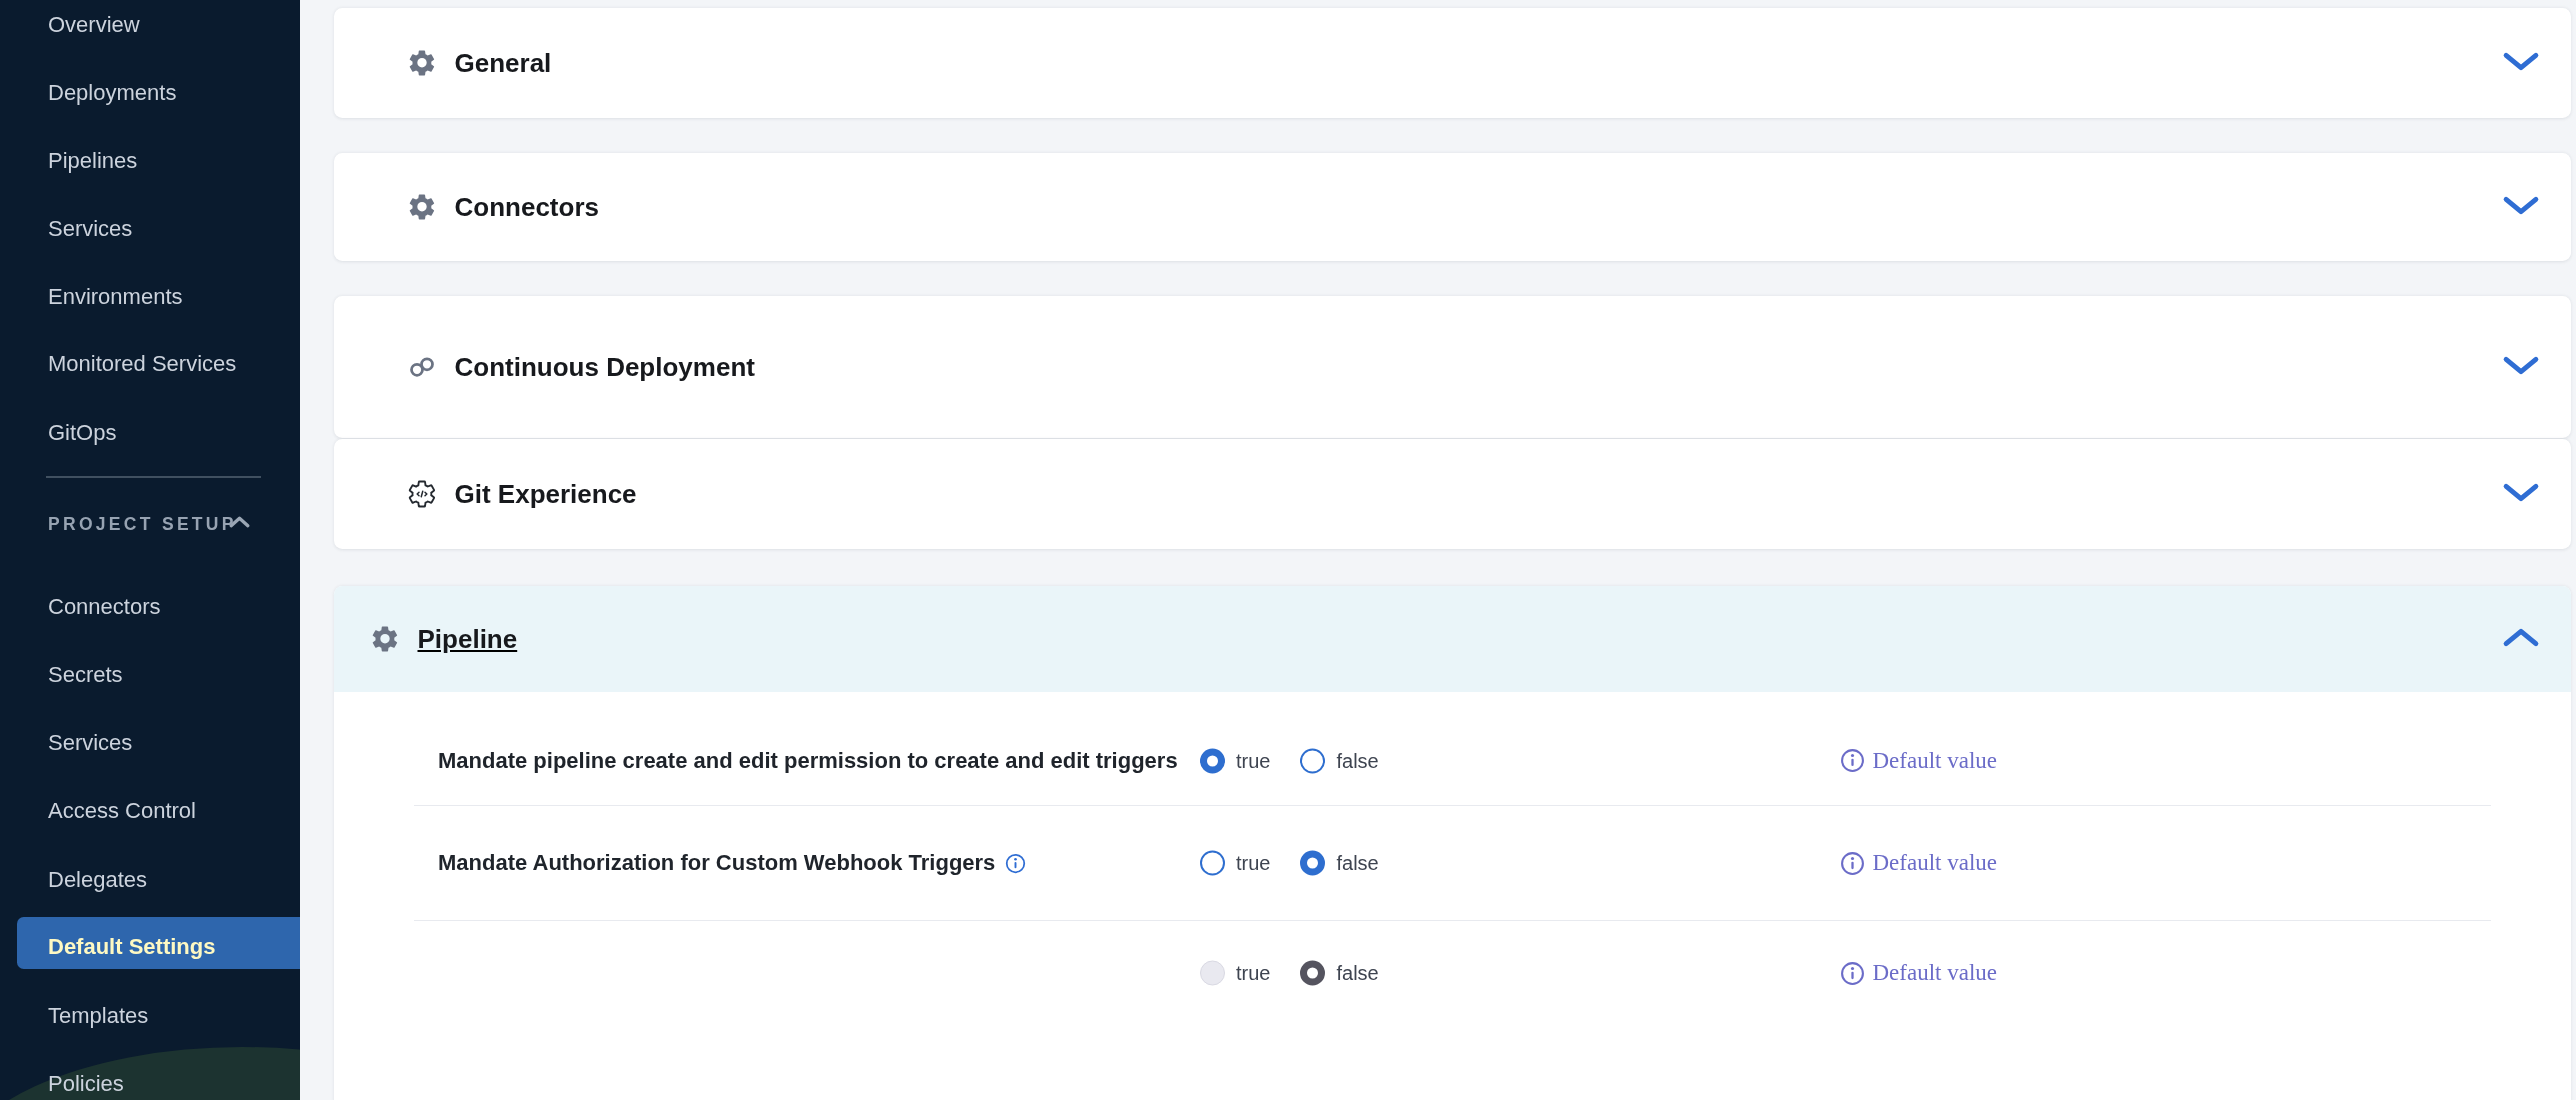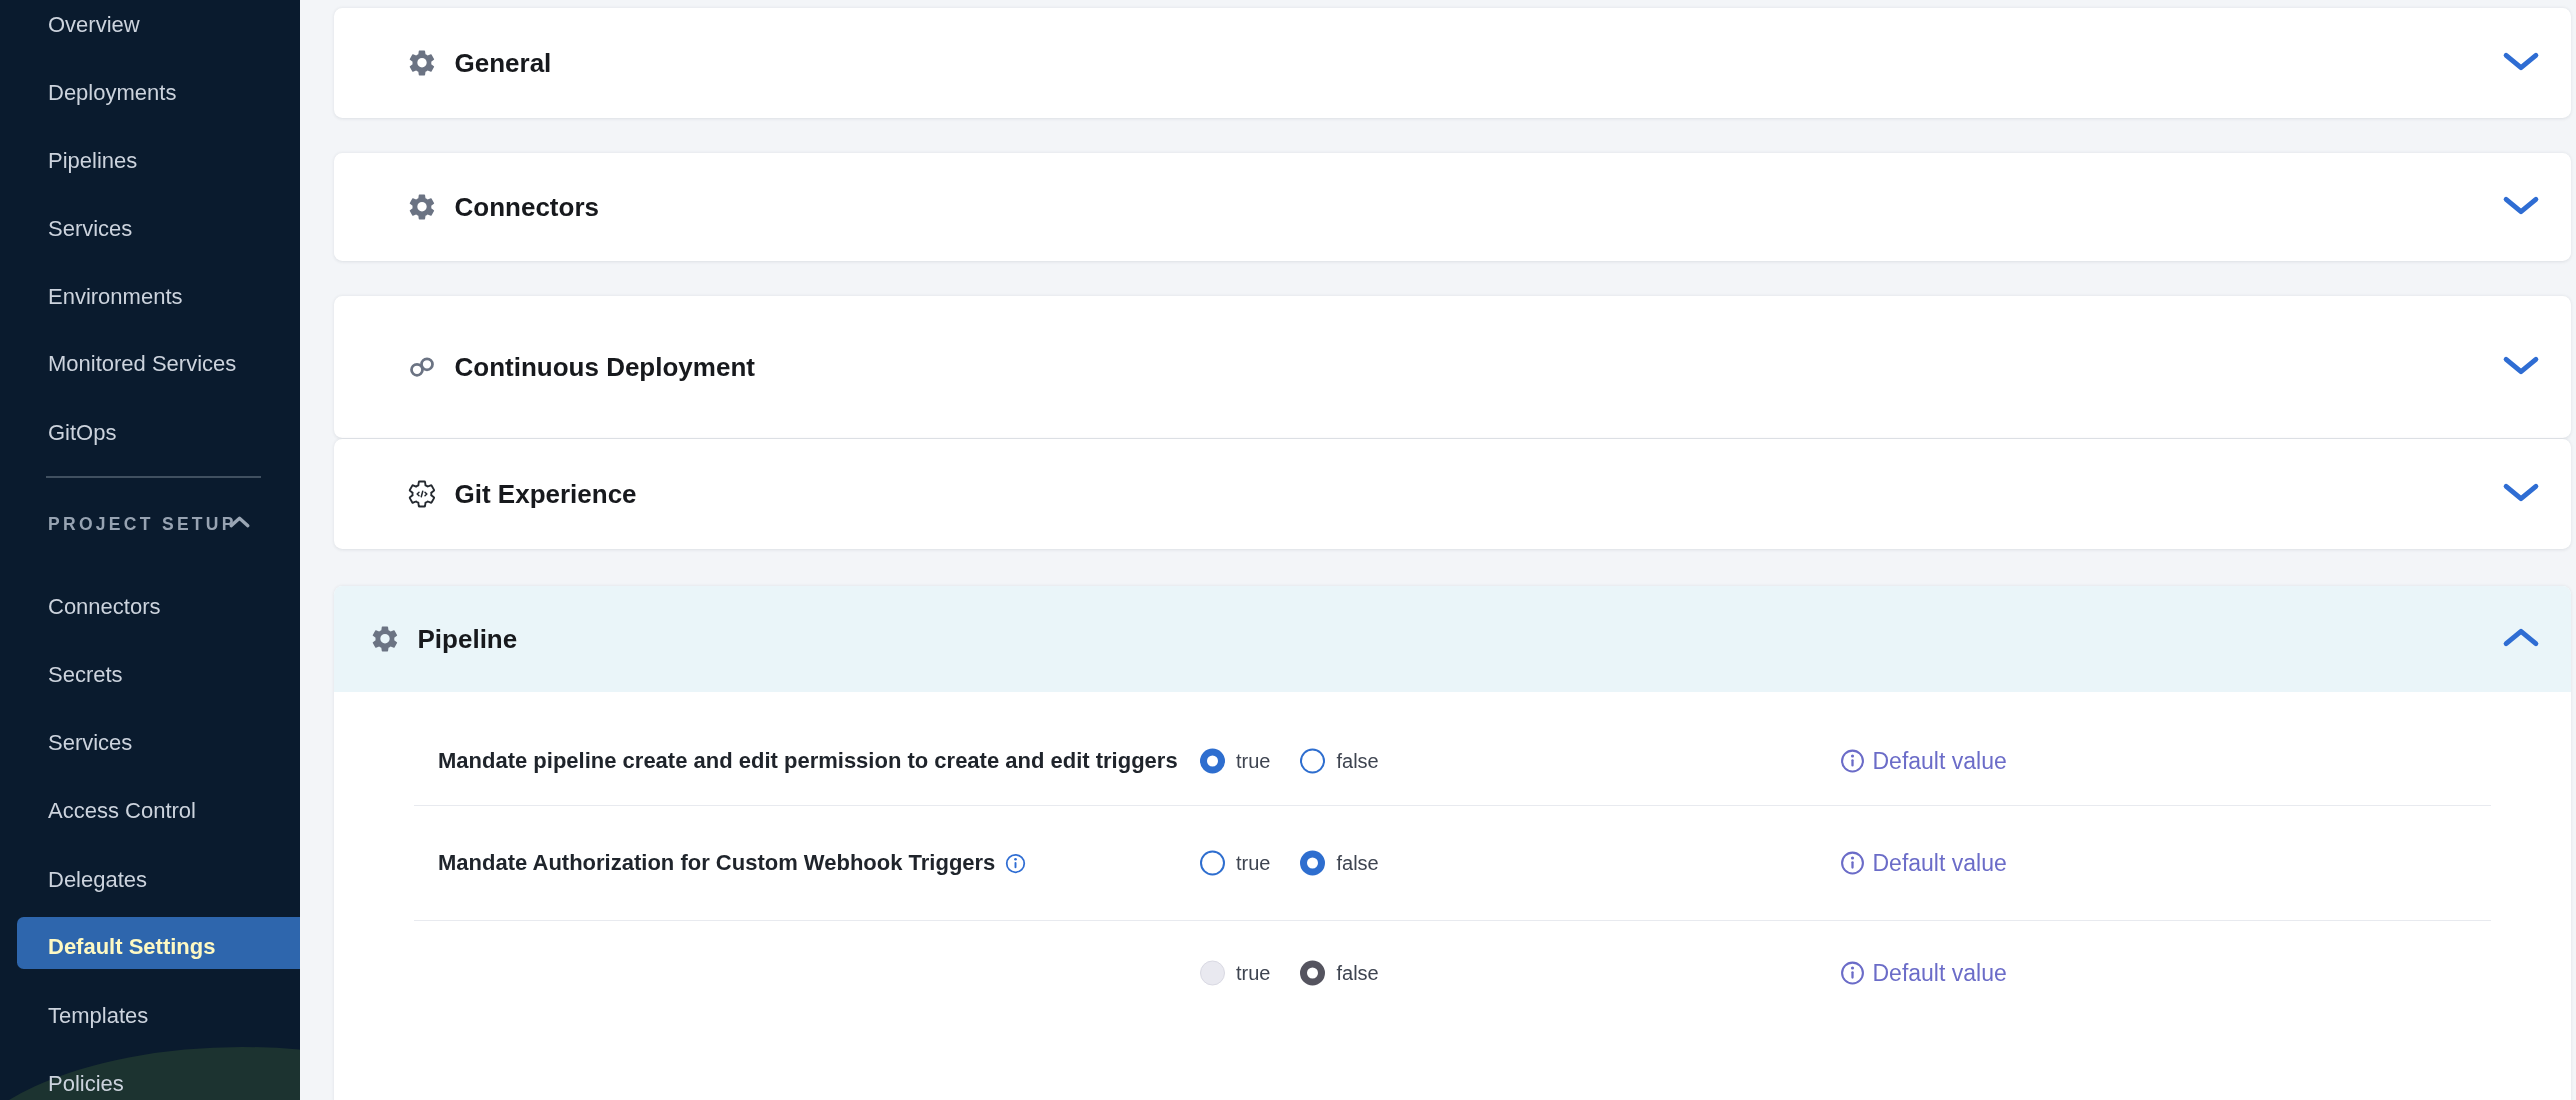--- a/index.html
+++ b/index.html
@@ -32,21 +32,21 @@
   .card-title { margin-left:17.5px; font-size:26px; font-weight:700; color:#17191d; }
   .chev { position:absolute; right:31px; top:50%; transform:translateY(-50%); cursor:pointer; }
 
   .card-c1 { top:8.3px;  height:110px; }
   .card-c2 { top:153px; height:108px; }
   .card-c3 { top:296px; height:142px; }
   .card-c4 { top:439px; height:110px; }
   .card-c5 { top:586px; height:514px; border-radius:8.3px 8.3px 0 0; }
   .card-c5 .exp-header { position:absolute; left:0; top:0; width:100%; height:106px;
                          background:#eaf5f9; border-radius:8.3px 8.3px 0 0; display:flex;
-                         align-items:center; padding-left:36px; cursor:pointer; }
+                         align-items:center; padding-left:36px; cursor:pointer;text-decoration:underline; }
 
   
   .tbl { position:absolute; left:80px; top:130px; width:2077px; }
   .tbl-head { height:76px; background:#f6f8fb; border-radius:5px; position:relative; }
   .th { position:absolute; top:50%; transform:translateY(-50%); font-size:22px;
         font-weight:600; color:#1f242b; }
   .th-name  { left:24px; }
   .th-value { left:789px; }
   .trow { position:relative; border-bottom:1.7px solid #e8eaef; }
   .trow.last { border-bottom:none; }
@@ -62,21 +62,21 @@
            cursor:pointer; }
   .radio.sel      { border:7.5px solid #2e6ecf; }
   .radio.unsel    { border:2.5px solid #2e6ecf; }
   .radio.dis-sel  { border:7.5px solid #55545f; }
   .radio.dis-unsel{ border:1.7px solid #d9d9e3; background:#e9e9f0; cursor:default; }
   .radio-lab { font-size:20px; color:#3e4450; margin-left:11px; cursor:pointer; }
   .radio-lab + .radio { margin-left:30px; }
 
   .default-link { position:absolute; left:1426px; top:50%; transform:translateY(-50%);
                   display:flex; align-items:center; color:#6b6cc8; cursor:pointer; }
-  .default-link .txt { font-size:23px; font-weight:500; margin-left:7.5px; }
+  .default-link .txt { font-size:23px; font-weight:500; margin-left:7.5px;font-family:Liberation Serif, serif; }
 
   .ic-gray  { color:#6b7383; }
   .ic-dark  { color:#24292f; }
   .ic-blue  { color:#2f6dd3; }
   .ic-caret { color:#9aa6b4; }
 </style>
 </head>
 <body>
 
 <svg width="0" height="0" style="position:absolute">

